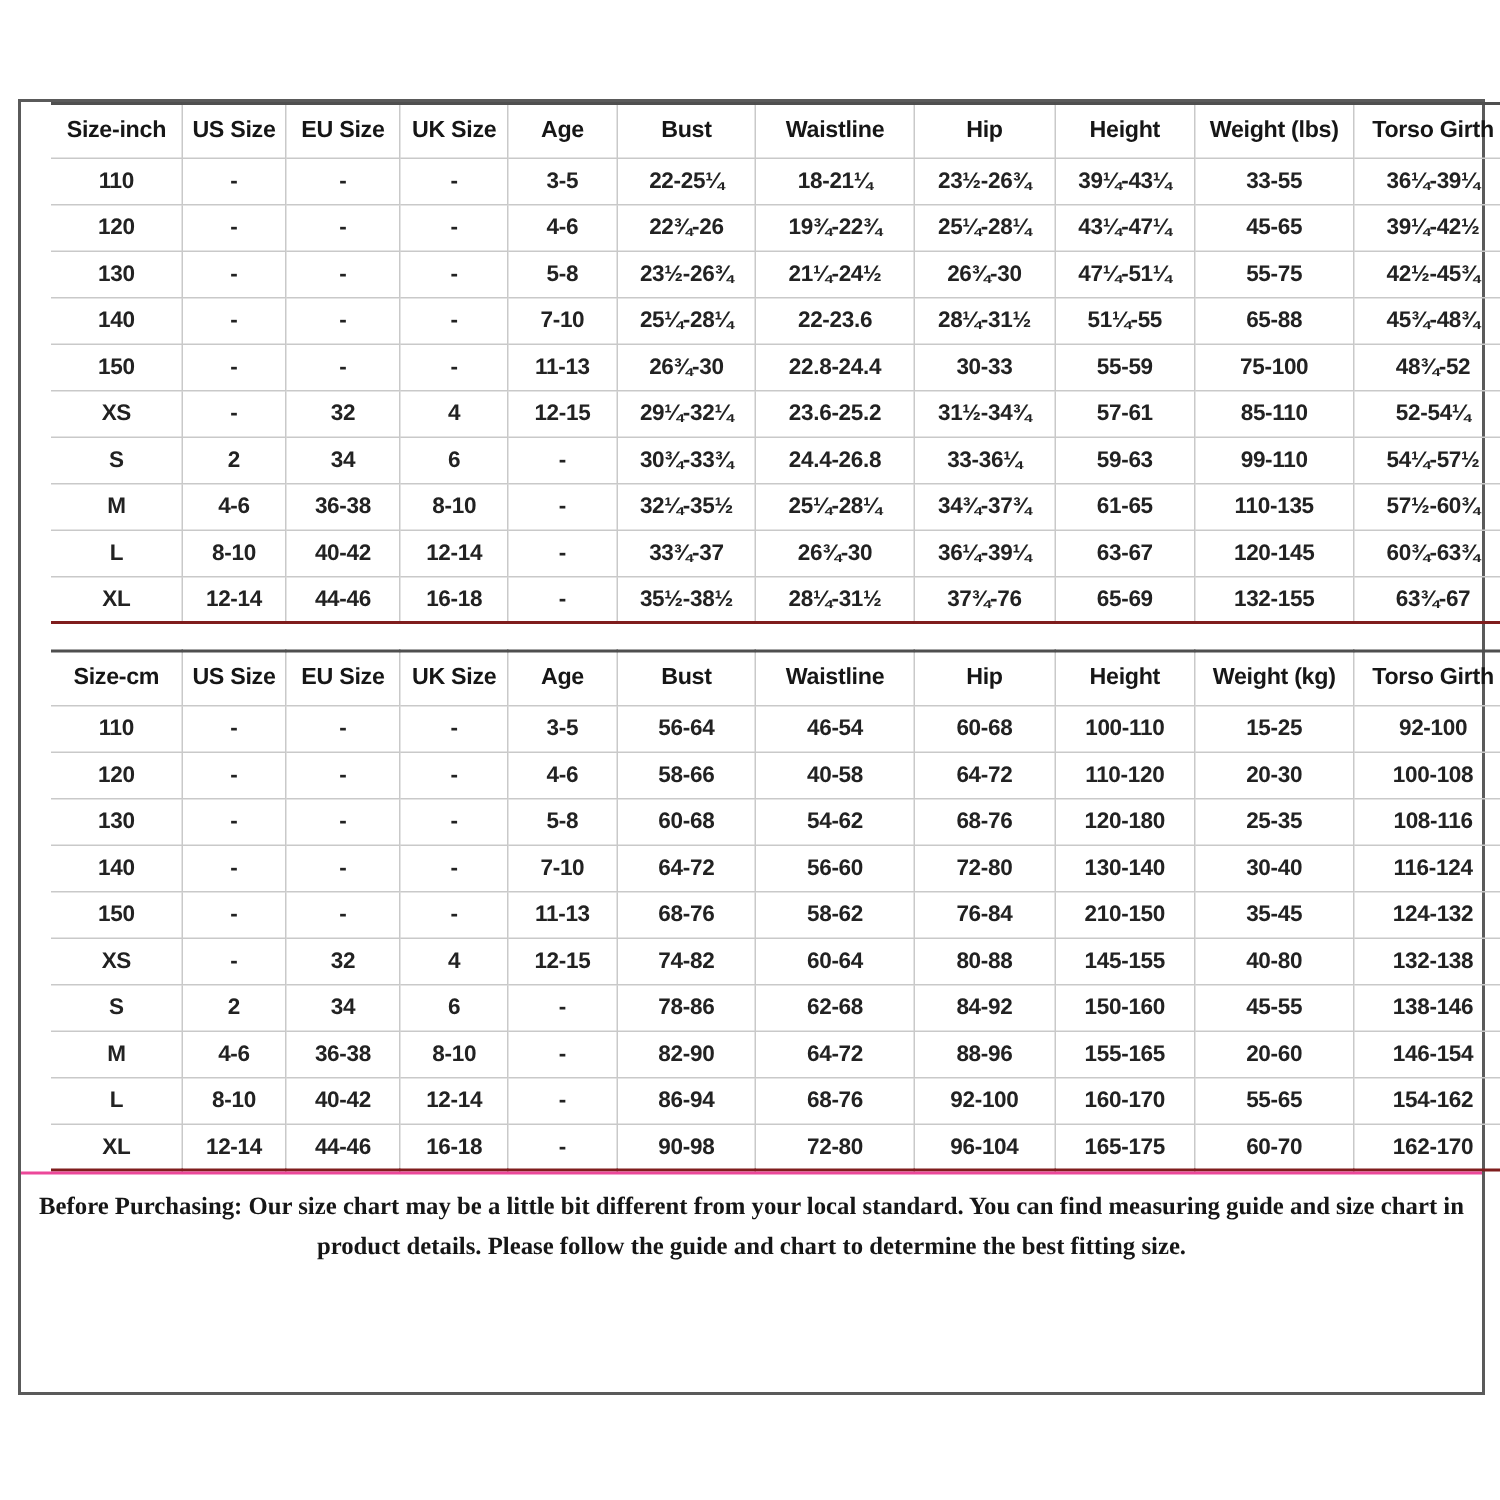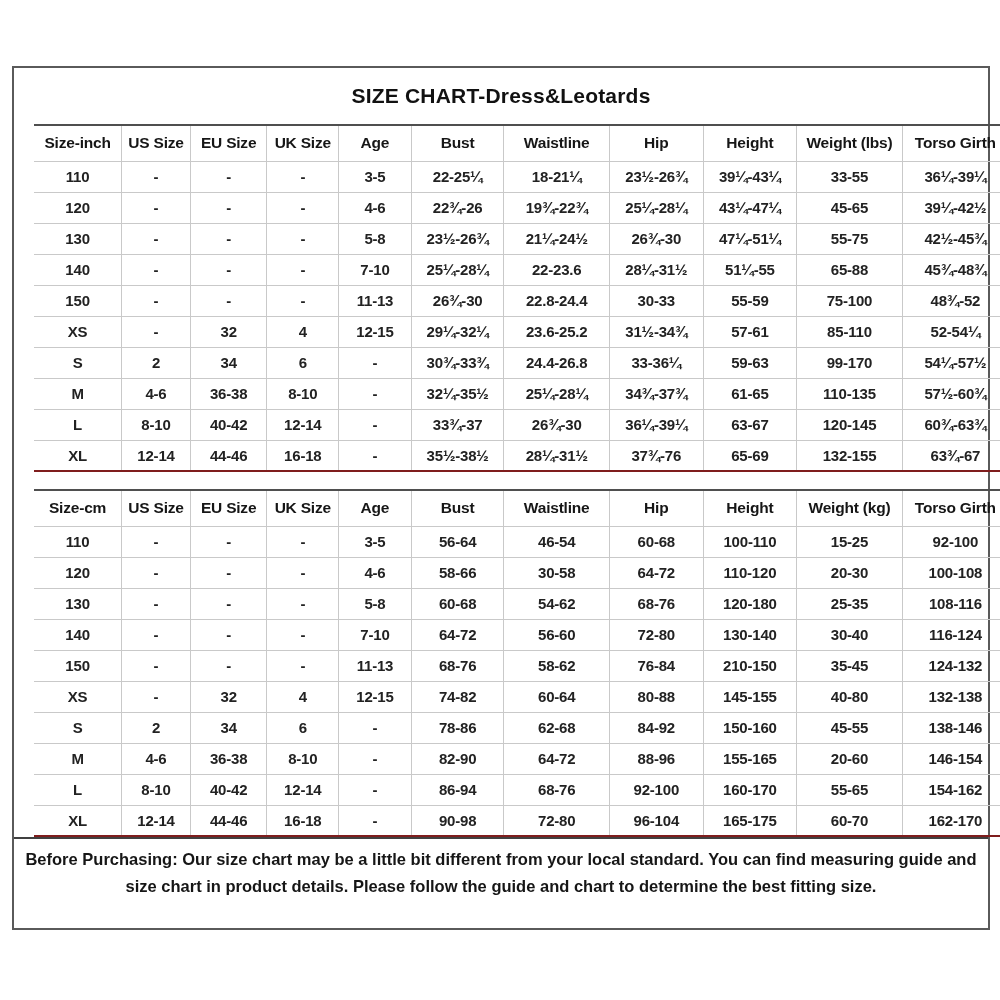--- a/index.html
+++ b/index.html
@@ -48,39 +48,39 @@
   }
   table.size-table td {
     height: 31px;
     font-size: 15px;
     color: #222;
   }
   table.size-table th:first-child, table.size-table td:first-child { border-left: none; }
   table.size-table th:last-child, table.size-table td:last-child { border-right: none; }
   .table-gap { height: 17px; }
   .note-box {
-    border-top: 2px solid #404040;
+    border-top: 2px solid #ec4899;
     height: 70px;
     display: flex; align-items: center; justify-content: center;
     padding: 4px 8px;
+    font-family: Liberation Serif, serif;
   }
   .note-text {
     font-size: 16.5px;
     font-weight: 600;
     text-align: center;
     line-height: 1.65;
     max-width: 958px;
     color: #161616;
   }
 </style>
 </head>
 <body>
 
 <div class="chart-frame">
-  <div class="chart-title">SIZE CHART-Dress&amp;Leotards</div>
 
   <table class="size-table">
       <colgroup>
         <col style="width: 9%;">
         <col style="width: 7.05%;">
         <col style="width: 7.87%;">
         <col style="width: 7.36%;">
         <col style="width: 7.46%;">
         <col style="width: 9.51%;">
         <col style="width: 10.84%;">
@@ -186,21 +186,21 @@
         <tr>
           <td>S</td>
           <td>2</td>
           <td>34</td>
           <td>6</td>
           <td>-</td>
           <td>30¾-33¾</td>
           <td>24.4-26.8</td>
           <td>33-36¼</td>
           <td>59-63</td>
-          <td>99-170</td>
+          <td>99-110</td>
           <td>54¼-57½</td>
         </tr>
         <tr>
           <td>M</td>
           <td>4-6</td>
           <td>36-38</td>
           <td>8-10</td>
           <td>-</td>
           <td>32¼-35½</td>
           <td>25¼-28¼</td>
@@ -283,21 +283,21 @@
           <td>15-25</td>
           <td>92-100</td>
         </tr>
         <tr>
           <td>120</td>
           <td>-</td>
           <td>-</td>
           <td>-</td>
           <td>4-6</td>
           <td>58-66</td>
-          <td>30-58</td>
+          <td>40-58</td>
           <td>64-72</td>
           <td>110-120</td>
           <td>20-30</td>
           <td>100-108</td>
         </tr>
         <tr>
           <td>130</td>
           <td>-</td>
           <td>-</td>
           <td>-</td>

